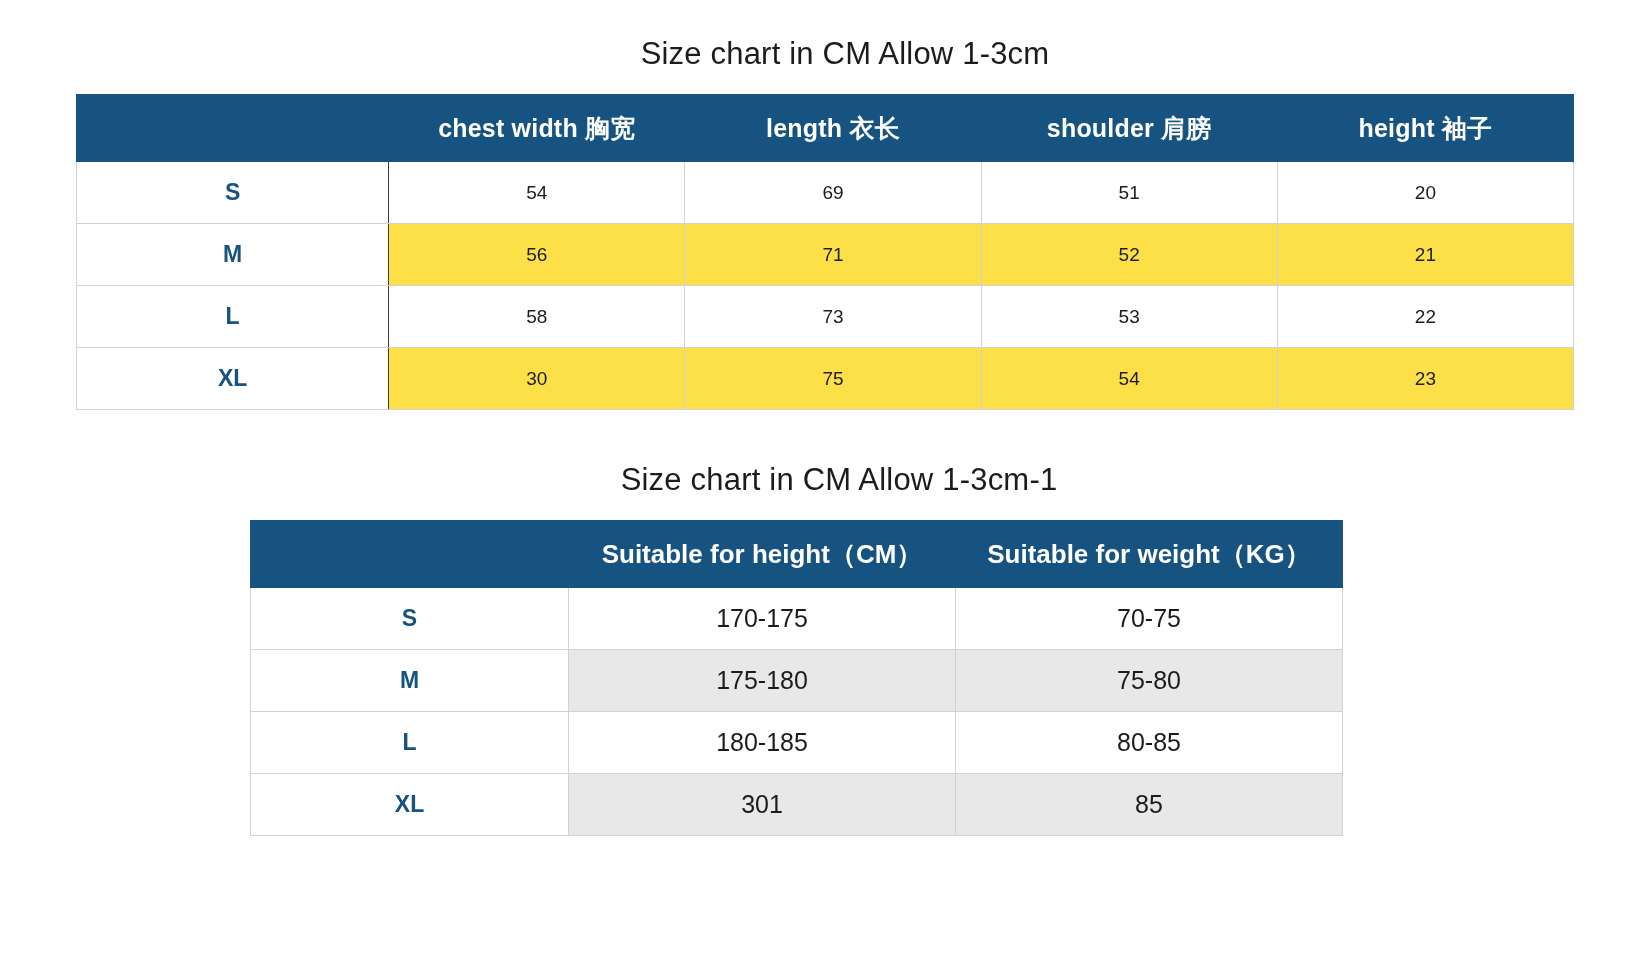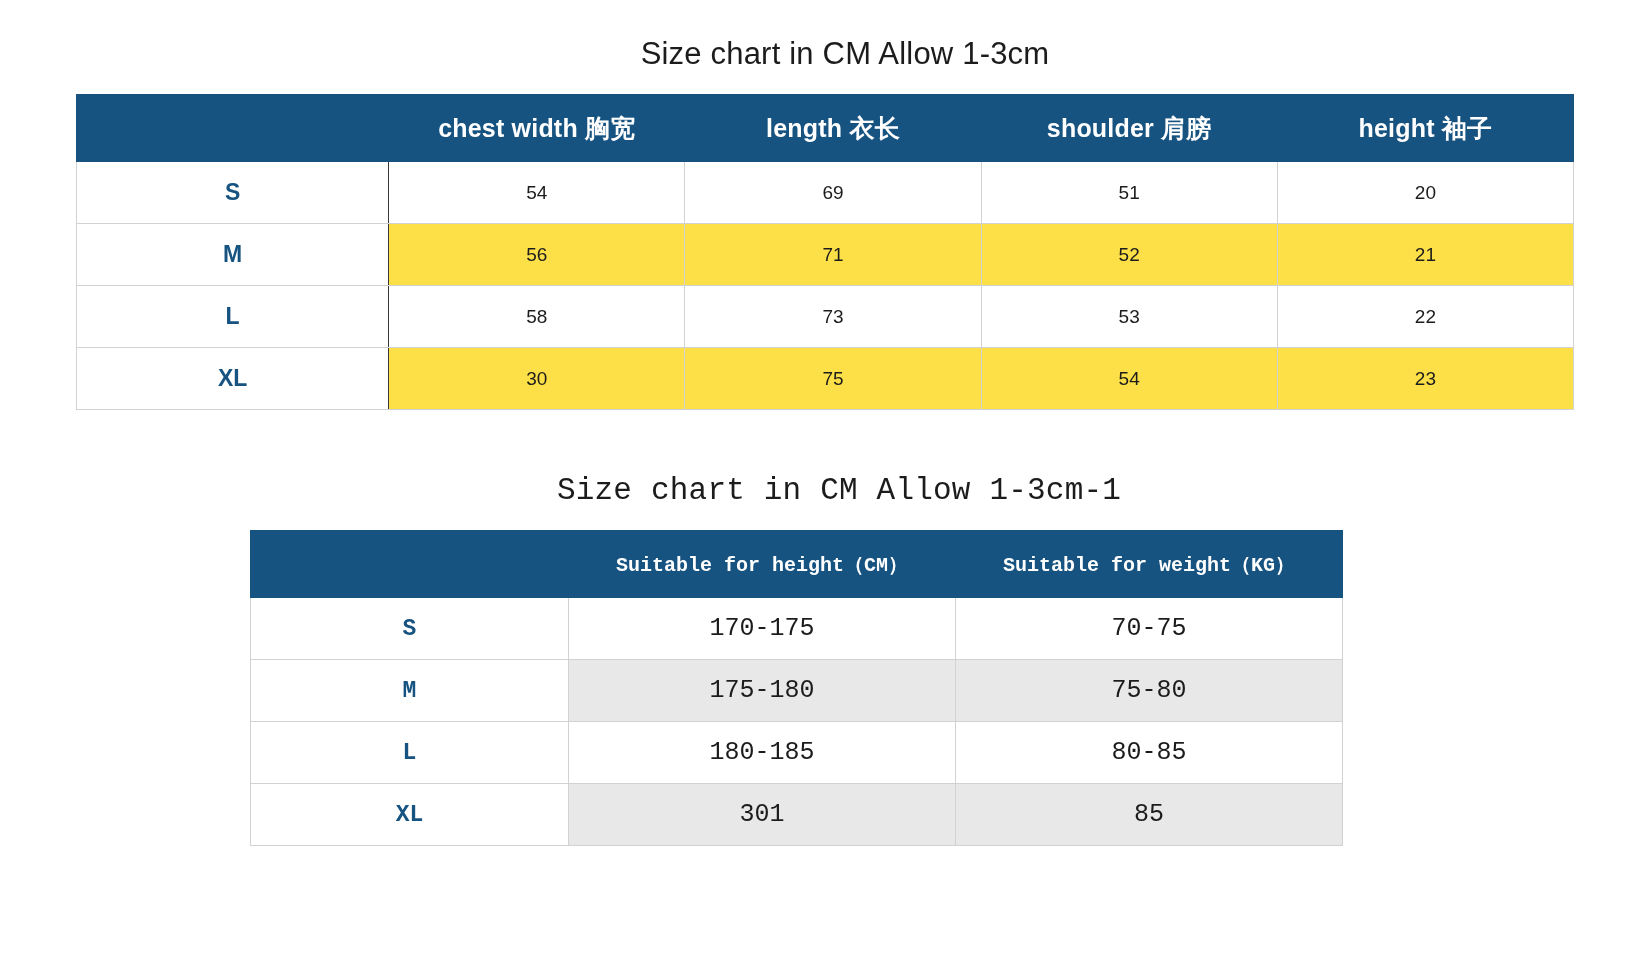--- a/index.html
+++ b/index.html
@@ -78,45 +78,44 @@
     background: #ffffff !important;
     border-right: 1px solid #3a3a3a;
   }
   table.t1 tbody tr.alt td {
     background: #fde047;
   }
 
   
   .block-two {
     position: absolute;
-    top: 473px;
+    top: 462px;
     left: 0;
     width: 1648px;
-    font-family: Liberation Mono, monospace;
   }
   .title-two {
     text-align: center;
     font-size: 31px;
     font-weight: 400;
     color: #1c1c1c;
     letter-spacing: 0.2px;
     padding-left: 30px;
     margin-bottom: 22px;
   }
   table.t2 {
     width: 1092px;
     margin-left: 250px;
   }
   table.t2 col.c-size { width: 318px; }
   table.t2 col.c-col  { width: 387px; }
 
   table.t2 thead th {
     background: #175380;
     color: #ffffff;
-    font-size: 20px;
+    font-size: 26px;
     font-weight: bold;
     height: 64px;
     border: 1px solid #175380;
     text-align: center;
     vertical-align: middle;
   }
   table.t2 tbody td {
     height: 59px;
     border: 1px solid #d2d2d2;
     text-align: center;

